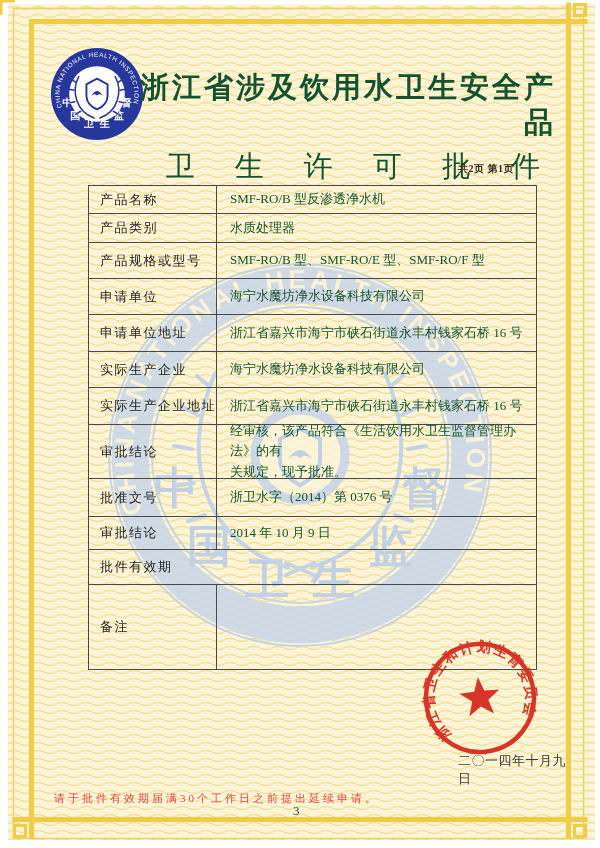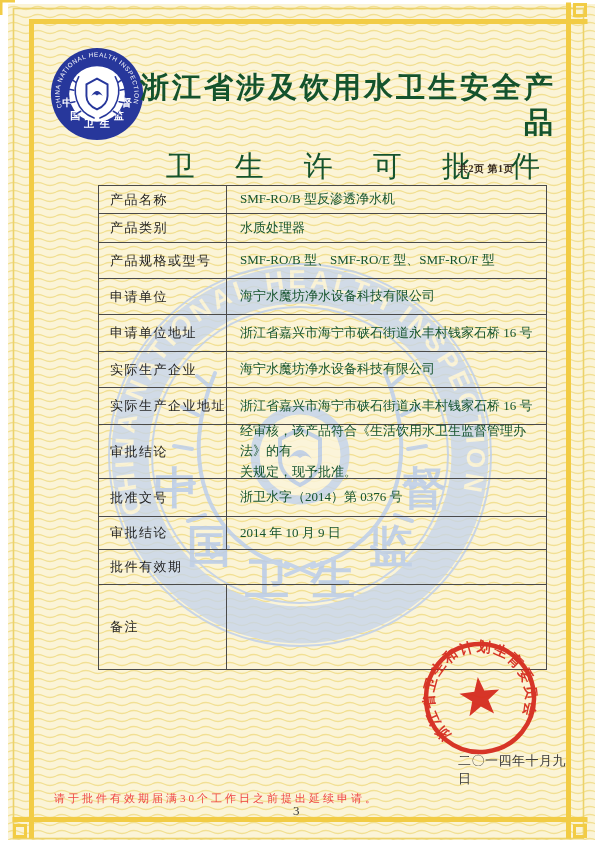--- a/index.html
+++ b/index.html
@@ -10,21 +10,21 @@
   .frame-svg{position:absolute;left:0;top:0;width:600px;height:848px;pointer-events:none;}
   .logo-svg{position:absolute;left:49px;top:46px;width:96px;height:96px;}
   .title-block{position:absolute;left:140px;top:70px;width:416px;text-align:right;
         font-family:"Liberation Sans","DejaVu Sans",sans-serif;color:#14532d;}
   .title-line1{font-size:29px;font-weight:bold;letter-spacing:3px;line-height:1.2;}
   .title-line2{font-size:29px;font-weight:normal;letter-spacing:16px;margin-top:7px;text-indent:8px;}
   .page-indicator{position:absolute;left:458px;top:162px;width:90px;font-size:10px;font-weight:bold;
         color:#35291f;letter-spacing:0.5px;}
   .wm-svg{position:absolute;left:105px;top:260px;width:390px;height:390px;opacity:.85;}
   .permit-table{position:absolute;left:88px;top:185px;width:449px;border:1.4px solid #4a4a4a;
-        box-sizing:border-box;background:transparent;margin-left:10px;}
+        box-sizing:border-box;background:transparent;}
   .trow{display:flex;box-sizing:border-box;}
   .trow + .trow{border-top:1px solid #4a4a4a;}
   .tl{width:127px;flex:0 0 127px;display:flex;align-items:center;box-sizing:border-box;
         padding-left:11px;font-size:13px;letter-spacing:1.5px;color:#1f1f1f;}
   .tv{flex:1;display:flex;align-items:center;box-sizing:border-box;border-left:1px solid #4a4a4a;
         padding:3px 8px 3px 13px;font-size:13px;color:#14532d;white-space:pre-line;line-height:1.55;}
   .trow:nth-of-type(1){height:27px}.trow:nth-of-type(2){height:29px}.trow:nth-of-type(3){height:36px}
   .trow:nth-of-type(4){height:36px}.trow:nth-of-type(5){height:37px}.trow:nth-of-type(6){height:36px}
   .trow:nth-of-type(7){height:37px}.trow:nth-of-type(8){height:54px}.trow:nth-of-type(9){height:38px}
   .trow:nth-of-type(10){height:33px}.trow:nth-of-type(11){height:35px}.trow:nth-of-type(12){height:85px}

